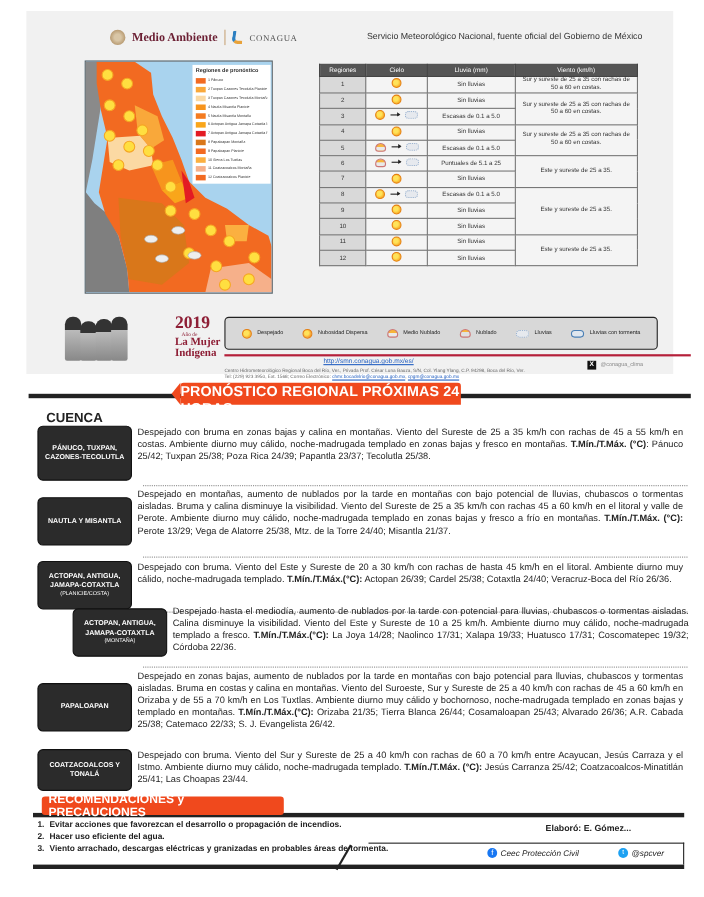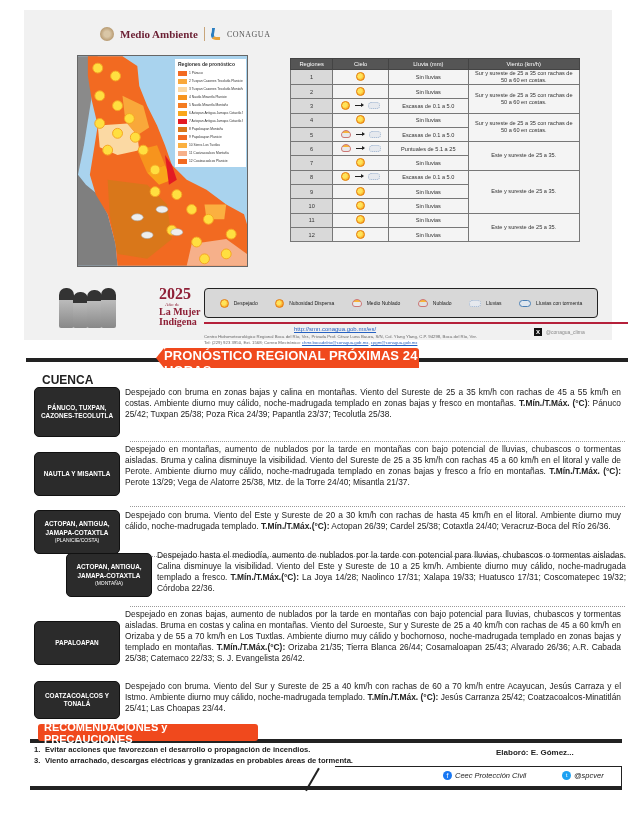--- a/index.html
+++ b/index.html
@@ -97,20 +97,21 @@
 <div class="top-card">
   <div class="logo-row">
     <span class="seal"></span>
     <span class="brand">Medio Ambiente</span>
     <span class="logo-sep"></span>
     <span class="conagua-mark"></span>
     <span class="conagua">CONAGUA</span>
   </div>
 
   <div class="hdr-right">
+    <div class="t2">Servicio Meteorológico Nacional, fuente oficial del Gobierno de México</div>
   </div>
 
   <div class="map">
     <svg class="map-land" viewBox="0 0 171 212">
       <rect x="0" y="0" width="171" height="212" fill="#a9d3ee"></rect>
       <path d="M0,0 L20,0 L14,40 L6,90 L0,120 Z" fill="#8a8a8a"></path>
       <path d="M0,120 L8,130 L20,140 L30,160 L38,190 L40,212 L0,212 Z" fill="#7f7f7f"></path>
       <path d="M10,0 L45,0 L60,10 L62,30 L70,50 L80,70 L88,90 L95,110 L110,125 L130,135 L150,150 L168,160 L171,170 L171,212 L40,212 L38,190 L30,160 L18,140 L12,120 L16,95 L20,70 L14,45 L10,20 Z" fill="#f26a21"></path>
       <path d="M20,70 L50,68 L60,80 L62,95 L40,100 L22,92 Z" fill="#fbd9a3"></path>
       <path d="M45,40 L66,50 L72,72 L60,80 L48,66 Z" fill="#f9a83a"></path>
@@ -202,21 +203,21 @@
     </div>
   </div>
 
   <div class="women">
     <div class="w" style="left:0"></div>
       <div class="w" style="left:14px;height:36px"></div>
       <div class="w" style="left:28px;height:38px"></div>
       <div class="w" style="left:42px"></div>
   </div>
   <div class="year-block">
-    <div class="yr">2025</div>
+    <div class="yr">2019</div>
     <div class="ano">Año de</div>
     <div class="lm">La Mujer</div>
     <div class="lm">Indígena</div>
   </div>
 
   <div class="sky-legend">
     <div class="sl-item">
         <span class="sun"></span>
         <span class="sl-lbl">Despejado</span>
       </div>
@@ -420,20 +421,21 @@
     <b>T.Mín./T.Máx. (°C):</b><span> Jesús Carranza 25/42; Coatzacoalcos-Minatitlán 25/41; Las Choapas 23/44.</span>
   </div>
 </div>
 
 <div class="rec-rule"></div>
 <div class="rec-tab">
   <span>RECOMENDACIONES y PRECAUCIONES</span>
 </div>
 <ul class="rec-list">
   <li><span class="n">1.</span><span>Evitar acciones que favorezcan el desarrollo o propagación de incendios.</span></li>
+  <li><span class="n">2.</span><span>Hacer uso eficiente del agua.</span></li>
   <li><span class="n">3.</span><span>Viento arrachado, descargas eléctricas y granizadas en probables áreas de tormenta.</span></li>
 </ul>
 <div class="elaboro">Elaboró: E. Gómez...</div>
 
 <div class="footer-box"></div>
 <div class="slash"></div>
 <div class="social" style="left:443px;">
   <span class="fb">f</span>
   <span>Ceec Protección Civil</span>
 </div>

